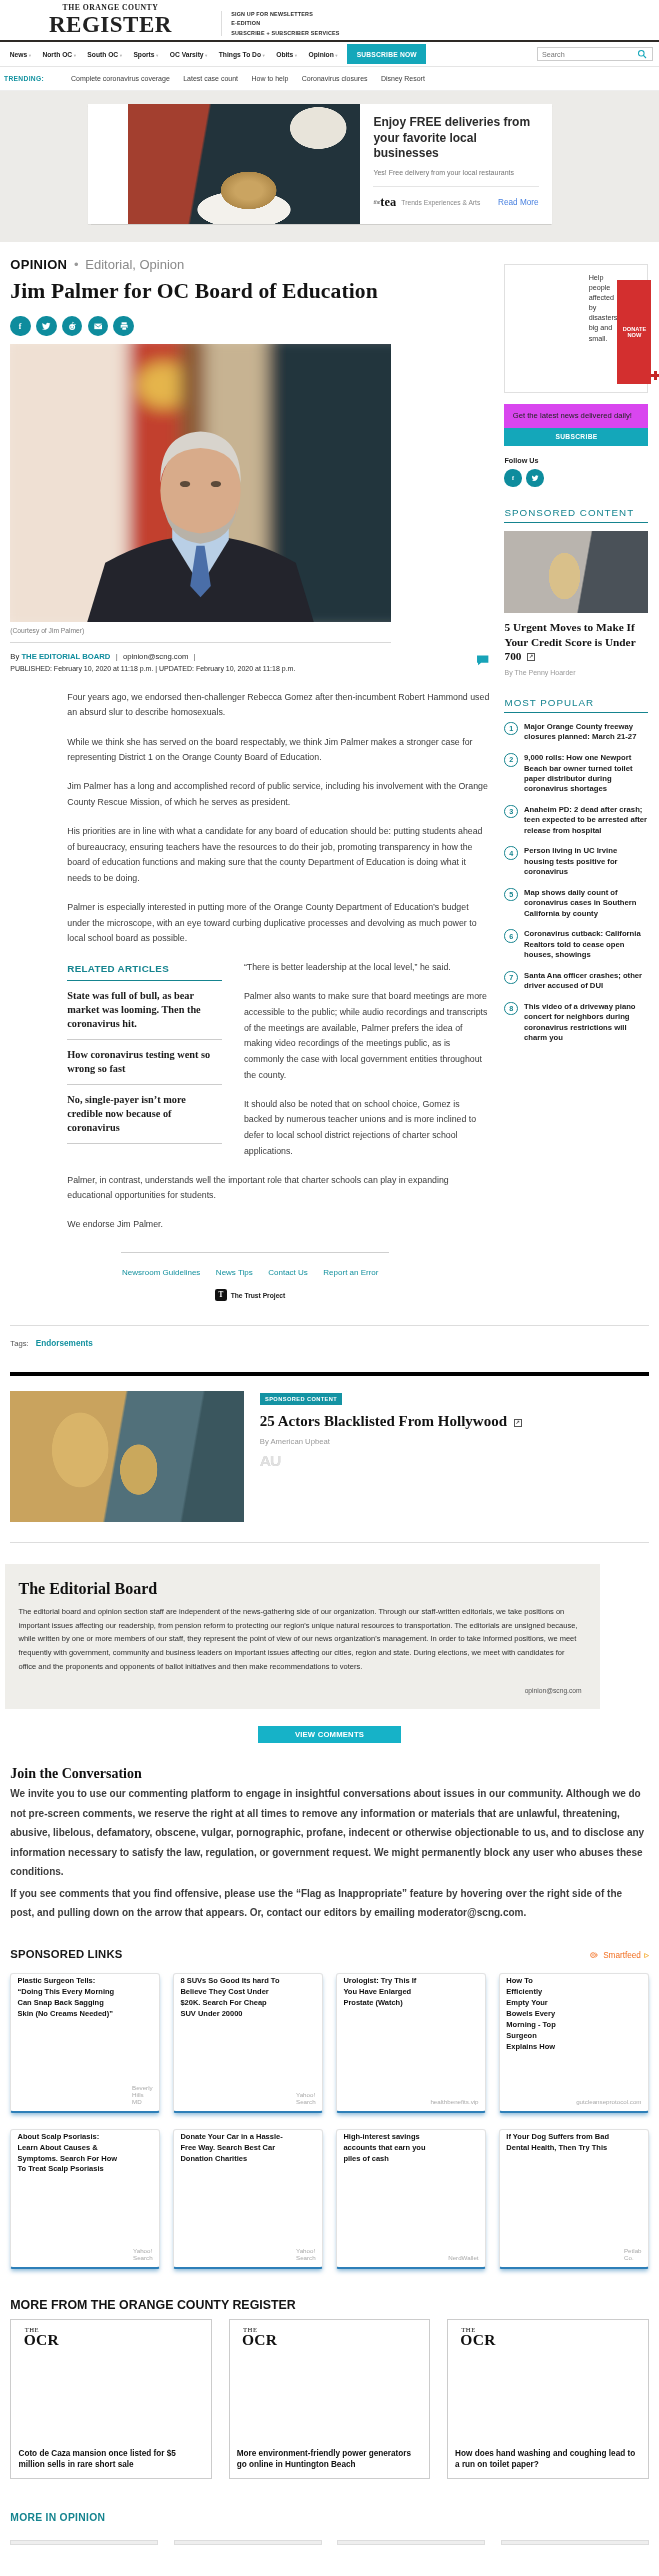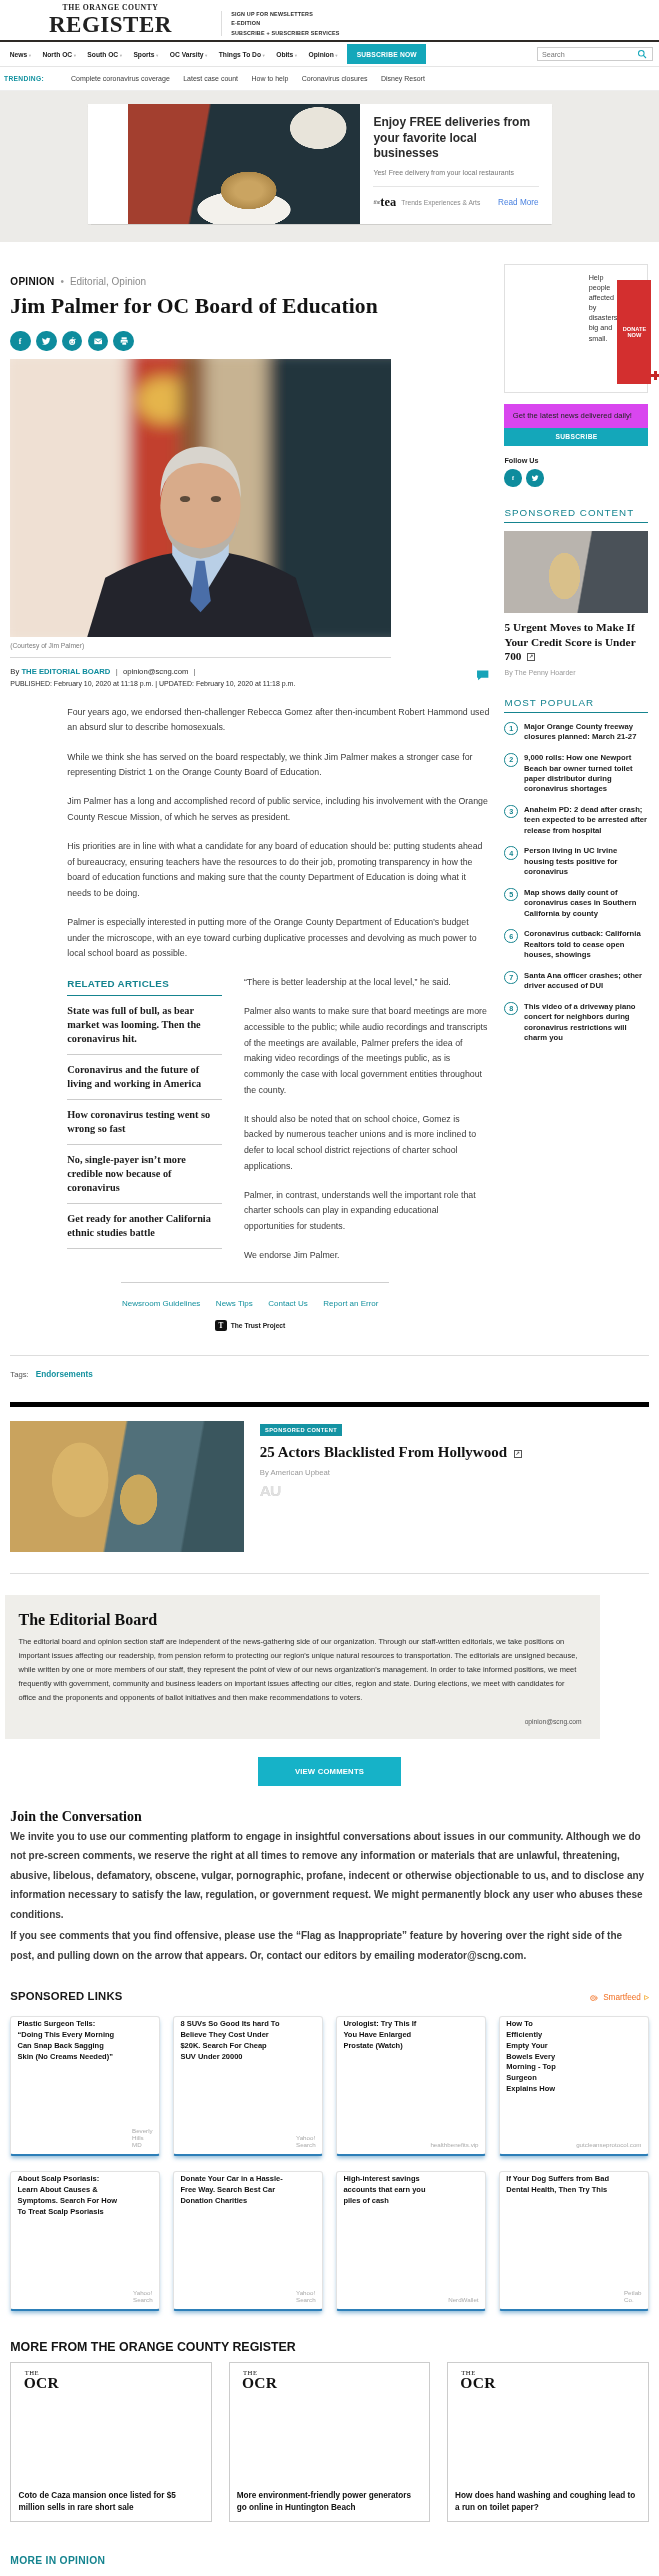--- a/index.html
+++ b/index.html
@@ -46,21 +46,21 @@
   .adtext h2 { font-size: 12px; line-height: 1.3; color: #2b2b2b; font-weight: bold; }
   .adtext .sub { font-size: 7px; color: #757575; margin-top: 7.2px; }
   .ad-foot { border-top: 0.5px solid #e5e5e5; margin-top: 10.3px; padding: 7.2px 0; display: flex; align-items: center; }
   .brand-script { font-family: "Liberation Serif", serif; font-style: italic; font-size: 5.7px; color: #444; }
   .brand-tea { font-family: "Liberation Serif", serif; font-weight: bold; font-size: 12.4px; color: #111; margin-right: 5.2px; }
   .brand-tag { font-size: 6.7px; color: #888; }
   .read-more { margin-left: auto; color: #4a82e0; font-size: 8.2px; cursor: pointer; }
 
   
   .content { padding: 0 10.3px; }
-  .breadcrumb { margin-top: 34px; font-size: 10px; }
+  .breadcrumb { margin-top: 15px; font-size: 13px; }
   .breadcrumb .sec { font-weight: bold; color: #111; letter-spacing: 0.3px; cursor: pointer; }
   .breadcrumb .dot { color: #999; margin: 0 3.1px; }
   .breadcrumb .crumbs { color: #8a8a8a; }
   .article-title { font-size: 21.6px; font-weight: bold; color: #141414; margin-top: 7.2px; letter-spacing: 0.1px; }
   .share-row { display: flex; gap: 5.2px; margin-top: 11.3px; }
   .share-btn { width: 20.6px; height: 20.6px; border-radius: 50%; background: #0e8c9d; display: flex;
                align-items: center; justify-content: center; cursor: pointer; }
 
   
   .hero { width: 381px; height: 278px; margin-top: 7.2px; overflow: hidden; position: relative; }
@@ -120,21 +120,21 @@
   .sc-divider { border-top: 0.5px solid #ddd; margin: 20.6px 0 0 0; }
 
   
   .edboard { background: #efeeea; margin: 20.6px 0 0 -5.2px; width: 595px; padding: 16.5px 18.5px 14.4px 13.4px; }
   .edboard h2 { font-family: "Liberation Serif", serif; font-size: 16px; font-weight: bold; color: #111; }
   .edboard p { font-size: 7.5px; line-height: 1.85; color: #2e2e2e; margin-top: 6.2px; }
   .edboard .ed-mail { text-align: right; font-size: 6.7px; color: #555; margin-top: 13.4px; cursor: pointer; }
 
   
   .view-comments { display: block; margin: 17.5px auto 0 auto; background: #16b2c8; color: #fff; border: 0;
-                   font-size: 7.7px; font-weight: bold; letter-spacing: 0.2px; padding: 10px 37px; cursor: pointer;
+                   font-size: 7.7px; font-weight: bold; letter-spacing: 0.2px; padding: 4px 37px; cursor: pointer;
                    font-family: "Liberation Sans", sans-serif; }
   .join { margin-top: 23px; }
   .join h2 { font-family: "Liberation Serif", serif; font-size: 14px; font-weight: bold; color: #111; }
   .join p { font-size: 10px; line-height: 1.95; color: #3e3e3e; margin-top: 2px; font-weight: bold; }
 
   
   .sl-header { display: flex; align-items: flex-end; margin-top: 25px; }
   .sl-header h2 { font-size: 11.3px; font-weight: bold; color: #1a1a1a; letter-spacing: 0.2px; }
   .smartfeed { margin-left: auto; display: flex; align-items: center; gap: 2.6px; color: #f26f21;
                font-size: 8.2px; cursor: pointer; }
@@ -360,24 +360,22 @@
   <div class="article-body">
     <p>Four years ago, we endorsed then-challenger Rebecca Gomez after then-incumbent Robert Hammond used an absurd slur to describe homosexuals.</p>
     <p>While we think she has served on the board respectably, we think Jim Palmer makes a stronger case for representing District 1 on the Orange County Board of Education.</p>
     <p>Jim Palmer has a long and accomplished record of public service, including his involvement with the Orange County Rescue Mission, of which he serves as president.</p>
     <p>His priorities are in line with what a candidate for any board of education should be: putting students ahead of bureaucracy, ensuring teachers have the resources to do their job, promoting transparency in how the board of education functions and making sure that the county Department of Education is doing what it needs to be doing.</p>
     <p>Palmer is especially interested in putting more of the Orange County Department of Education’s budget under the microscope, with an eye toward curbing duplicative processes and devolving as much power to local school board as possible.</p>
 
     <div class="related-box">
       <h3>RELATED ARTICLES</h3>
       <div class="rel-item">State was full of bull, as bear market was looming. Then the coronavirus hit.</div>
-      <div class="rel-item">Coronavirus and the future of living and working in America</div>
       <div class="rel-item">How coronavirus testing went so wrong so fast</div>
       <div class="rel-item">No, single-payer isn’t more credible now because of coronavirus</div>
-      <div class="rel-item">Get ready for another California ethnic studies battle</div>
     </div>
 
     <p class="flow">“There is better leadership at the local level,” he said.</p>
     <p class="flow">Palmer also wants to make sure that board meetings are more accessible to the public; while audio recordings and transcripts of the meetings are available, Palmer prefers the idea of making video recordings of the meetings public, as is commonly the case with local government entities throughout the county.</p>
     <p class="flow">It should also be noted that on school choice, Gomez is backed by numerous teacher unions and is more inclined to defer to local school district rejections of charter school applications.</p>
     <p class="flow">Palmer, in contrast, understands well the important role that charter schools can play in expanding educational opportunities for students.</p>
     <p class="flow">We endorse Jim Palmer.</p>
   </div>
 
   <div class="endorse-divider"></div>

